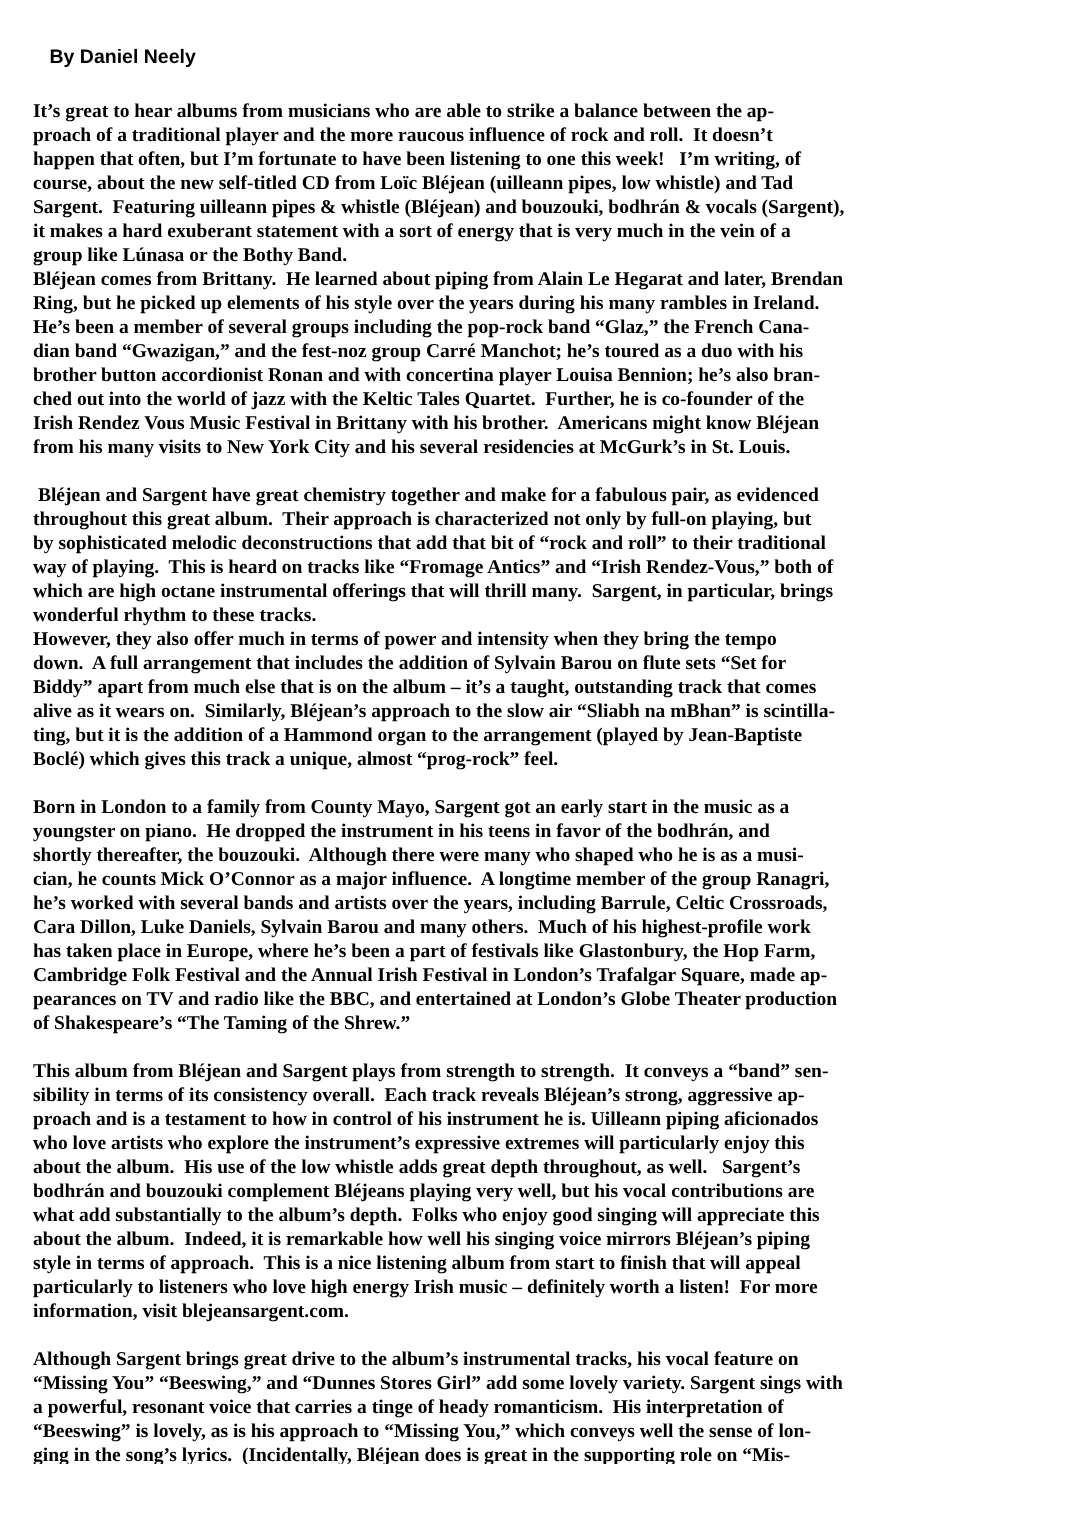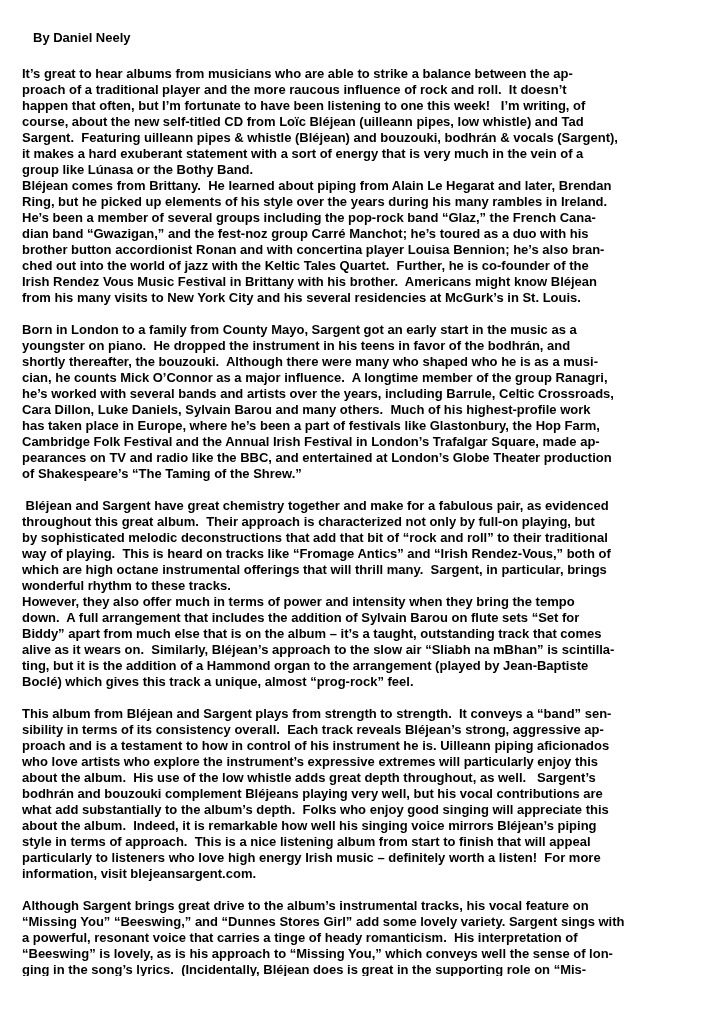--- a/index.html
+++ b/index.html
@@ -22,20 +22,21 @@
     color: #000000;
   }
   .byline {
     padding-left: 11px;
     margin-bottom: 20px;
     white-space: pre;
   }
   .article-body p {
     margin: 0 0 16px 0;
     white-space: pre;
+    font-family: Liberation Serif, serif;
   }
 </style>
 </head>
 <body>
 
 <div class="page">
   <div class="byline">By Daniel Neely</div>
   <div class="article-body">
     <p>It’s great to hear albums from musicians who are able to strike a balance between the ap-
 proach of a traditional player and the more raucous influence of rock and roll.  It doesn’t
@@ -45,42 +46,42 @@
 it makes a hard exuberant statement with a sort of energy that is very much in the vein of a
 group like Lúnasa or the Bothy Band.
 Bléjean comes from Brittany.  He learned about piping from Alain Le Hegarat and later, Brendan
 Ring, but he picked up elements of his style over the years during his many rambles in Ireland.
 He’s been a member of several groups including the pop-rock band “Glaz,” the French Cana-
 dian band “Gwazigan,” and the fest-noz group Carré Manchot; he’s toured as a duo with his
 brother button accordionist Ronan and with concertina player Louisa Bennion; he’s also bran-
 ched out into the world of jazz with the Keltic Tales Quartet.  Further, he is co-founder of the
 Irish Rendez Vous Music Festival in Brittany with his brother.  Americans might know Bléjean
 from his many visits to New York City and his several residencies at McGurk’s in St. Louis.</p>
-    <p>Born in London to a family from County Mayo, Sargent got an early start in the music as a
-youngster on piano.  He dropped the instrument in his teens in favor of the bodhrán, and
-shortly thereafter, the bouzouki.  Although there were many who shaped who he is as a musi-
-cian, he counts Mick O’Connor as a major influence.  A longtime member of the group Ranagri,
-he’s worked with several bands and artists over the years, including Barrule, Celtic Crossroads,
-Cara Dillon, Luke Daniels, Sylvain Barou and many others.  Much of his highest-profile work
-has taken place in Europe, where he’s been a part of festivals like Glastonbury, the Hop Farm,
-Cambridge Folk Festival and the Annual Irish Festival in London’s Trafalgar Square, made ap-
-pearances on TV and radio like the BBC, and entertained at London’s Globe Theater production
-of Shakespeare’s “The Taming of the Shrew.”</p>
     <p> Bléjean and Sargent have great chemistry together and make for a fabulous pair, as evidenced
 throughout this great album.  Their approach is characterized not only by full-on playing, but
 by sophisticated melodic deconstructions that add that bit of “rock and roll” to their traditional
 way of playing.  This is heard on tracks like “Fromage Antics” and “Irish Rendez-Vous,” both of
 which are high octane instrumental offerings that will thrill many.  Sargent, in particular, brings
 wonderful rhythm to these tracks.
 However, they also offer much in terms of power and intensity when they bring the tempo
 down.  A full arrangement that includes the addition of Sylvain Barou on flute sets “Set for
 Biddy” apart from much else that is on the album – it’s a taught, outstanding track that comes
 alive as it wears on.  Similarly, Bléjean’s approach to the slow air “Sliabh na mBhan” is scintilla-
 ting, but it is the addition of a Hammond organ to the arrangement (played by Jean-Baptiste
 Boclé) which gives this track a unique, almost “prog-rock” feel.</p>
+    <p>Born in London to a family from County Mayo, Sargent got an early start in the music as a
+youngster on piano.  He dropped the instrument in his teens in favor of the bodhrán, and
+shortly thereafter, the bouzouki.  Although there were many who shaped who he is as a musi-
+cian, he counts Mick O’Connor as a major influence.  A longtime member of the group Ranagri,
+he’s worked with several bands and artists over the years, including Barrule, Celtic Crossroads,
+Cara Dillon, Luke Daniels, Sylvain Barou and many others.  Much of his highest-profile work
+has taken place in Europe, where he’s been a part of festivals like Glastonbury, the Hop Farm,
+Cambridge Folk Festival and the Annual Irish Festival in London’s Trafalgar Square, made ap-
+pearances on TV and radio like the BBC, and entertained at London’s Globe Theater production
+of Shakespeare’s “The Taming of the Shrew.”</p>
     <p>This album from Bléjean and Sargent plays from strength to strength.  It conveys a “band” sen-
 sibility in terms of its consistency overall.  Each track reveals Bléjean’s strong, aggressive ap-
 proach and is a testament to how in control of his instrument he is. Uilleann piping aficionados
 who love artists who explore the instrument’s expressive extremes will particularly enjoy this
 about the album.  His use of the low whistle adds great depth throughout, as well.   Sargent’s
 bodhrán and bouzouki complement Bléjeans playing very well, but his vocal contributions are
 what add substantially to the album’s depth.  Folks who enjoy good singing will appreciate this
 about the album.  Indeed, it is remarkable how well his singing voice mirrors Bléjean’s piping
 style in terms of approach.  This is a nice listening album from start to finish that will appeal
 particularly to listeners who love high energy Irish music – definitely worth a listen!  For more

